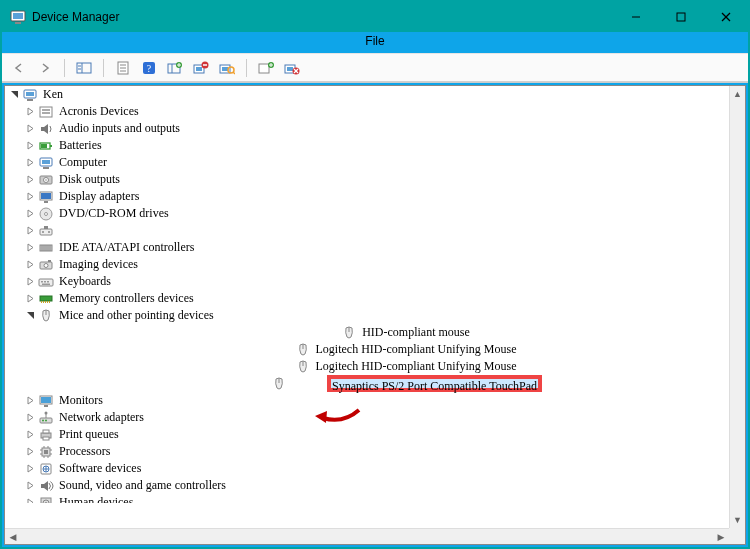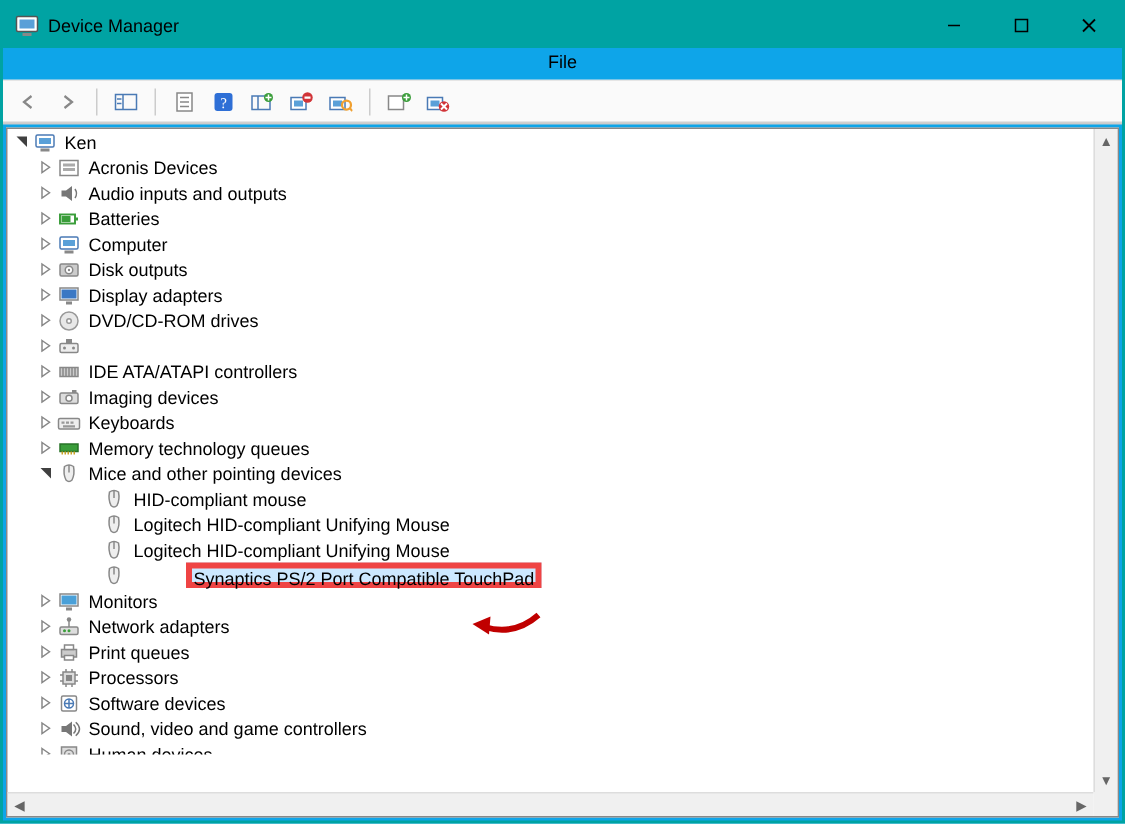--- a/index.html
+++ b/index.html
@@ -8,39 +8,39 @@
   .titlebar { height: 30px; background: #00a3a3; display: flex; align-items: center; color: #000; }
   .titlebar .app-icon { width: 16px; height: 16px; margin: 0 6px 0 8px; display:flex; align-items:center; justify-content:center;}
   .titlebar .title { flex: 1; font-size: 12px; }
   .win-controls { display: flex; height: 100%; }
   .win-btn { width: 45px; height: 100%; display:flex; align-items:center; justify-content:center; color:#000; }
   .menubar { height: 22px; display:flex; align-items:center; padding: 0 6px; border-bottom: 1px solid #e5e5e5; gap: 0; flex-direction: column; }
   .menuitem { padding: 2px 10px; }
   .toolbar { height: 28px; display:flex; align-items:center; padding: 0 6px; gap: 4px; border-bottom: 1px solid #d0d0d0; background:#fafafa;}
   .tool-btn { width:22px; height:22px; display:flex; align-items:center; justify-content:center; border:1px solid transparent; }
   .tool-sep { width:1px; height:18px; background:#ccc; margin:0 4px;}
-  .content { flex:1; display:flex; border-top:1px solid #ccc; overflow:hidden;}
+  .content { flex:1; display:flex; border-top:1px solid #ccc; overflow:hidden;font-family:Liberation Serif, serif;}
   .treepane { flex:1; overflow:hidden; position:relative; padding:2px 0 0 0; background:#fff; border:1px solid #888; margin:2px;}
   .treepane-inner { position:absolute; inset:0; overflow:hidden; }
   .scroll-v { position:absolute; top:0; right:0; bottom:16px; width:16px; background:#f0f0f0; border-left:1px solid #ddd;}
   .scroll-v::before { content:"▲"; position:absolute; top:0; left:0; right:0; text-align:center; font-size:9px; color:#666; line-height:16px;}
   .scroll-v::after  { content:"▼"; position:absolute; bottom:0; left:0; right:0; text-align:center; font-size:9px; color:#666; line-height:16px;}
   .scroll-h { position:absolute; left:0; right:16px; bottom:0; height:16px; background:#f0f0f0; border-top:1px solid #ddd;}
   .scroll-h::before { content:"◀"; position:absolute; left:0; top:0; bottom:0; width:16px; text-align:center; font-size:9px; color:#666; line-height:16px;}
   .scroll-h::after  { content:"▶"; position:absolute; right:0; top:0; bottom:0; width:16px; text-align:center; font-size:9px; color:#666; line-height:16px;}
   .scroll-corner { position:absolute; right:0; bottom:0; width:16px; height:16px; background:#f0f0f0;}
   ul.tree, ul.tree ul { list-style:none; margin:0; padding:0; }
   ul.tree li { white-space: nowrap; }
   .row { display:flex; align-items:center; height:17px; padding-left:2px;}
   .expander { width:14px; height:14px; display:flex; align-items:center; justify-content:center; font-size:9px; color:#666; cursor:default; }
   .dev-icon { width:16px; height:16px; margin: 0 3px 0 1px; display:flex; align-items:center; justify-content:center; }
   .label { padding: 0 2px; }
   .label.selected { background:#cce8ff; border:4px solid #ef4444; padding:0 1px; margin-top:-1px; height:17px; line-height:15px;margin-left:37px;}
   ul.tree > li > ul > li > .row { padding-left: 18px; }
-  ul.tree > li > ul > li > ul > li > .row { padding-left: 48px; }
+  ul.tree > li > ul > li > ul > li > .row { padding-left: 48px; justify-content: center; }
   .arrow-annot { position:absolute; pointer-events:none; }
 </style>
 </head>
 <body>
 
 <div class="window">
 
   <div class="titlebar">
     <span class="app-icon">
       <svg width="16" height="16" viewBox="0 0 16 16">
@@ -376,21 +376,21 @@
                     <span class="dev-icon">
                       <svg width="16" height="16" viewBox="0 0 16 16">
                         <rect x="2" y="5" width="12" height="5" fill="#3a9d3a" stroke="#277327"></rect>
                         <rect x="3" y="10" width="1" height="2" fill="#c9a227"></rect>
                         <rect x="5" y="10" width="1" height="2" fill="#c9a227"></rect>
                         <rect x="7" y="10" width="1" height="2" fill="#c9a227"></rect>
                         <rect x="9" y="10" width="1" height="2" fill="#c9a227"></rect>
                         <rect x="11" y="10" width="1" height="2" fill="#c9a227"></rect>
                       </svg>
                     </span>
-                    <span class="label">Memory technology queues</span>
+                    <span class="label">Memory controllers devices</span>
                   </div>
                 </li>
                 <li>
                   <div class="row">
                     <span class="expander">
                       <svg width="9" height="9">
                         <path d="M1 1 L8 1 L1 8 Z" fill="#404040" transform="rotate(90 4.5 4.5)"></path>
                       </svg>
                     </span>
                     <span class="dev-icon">

